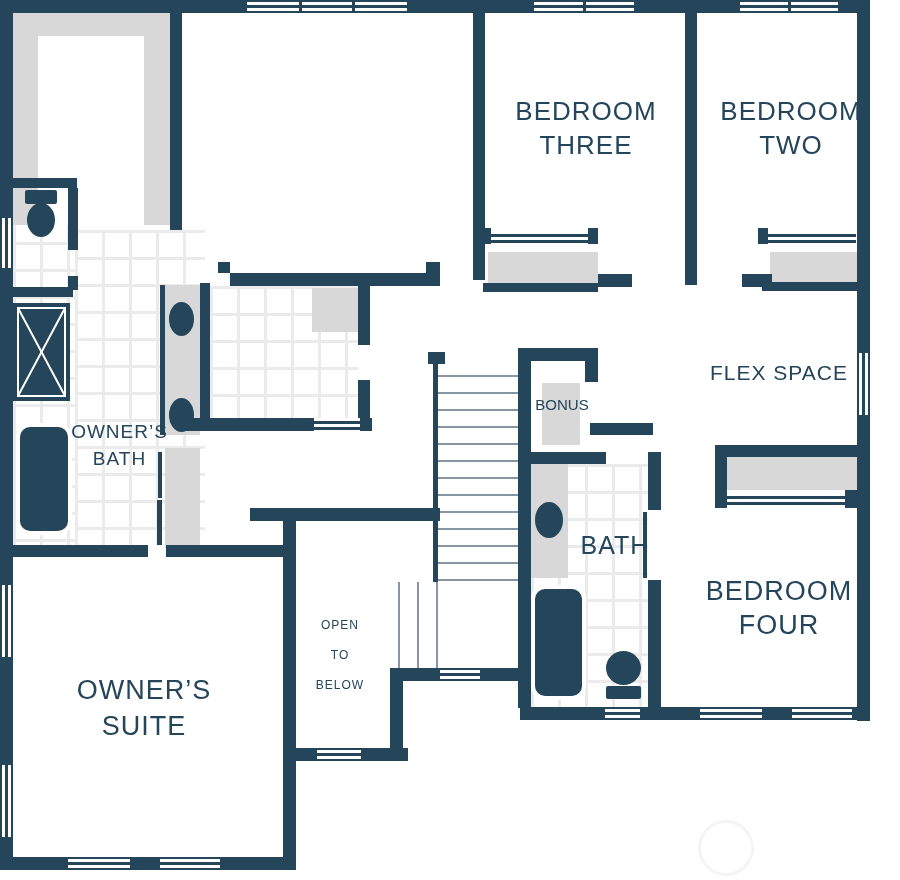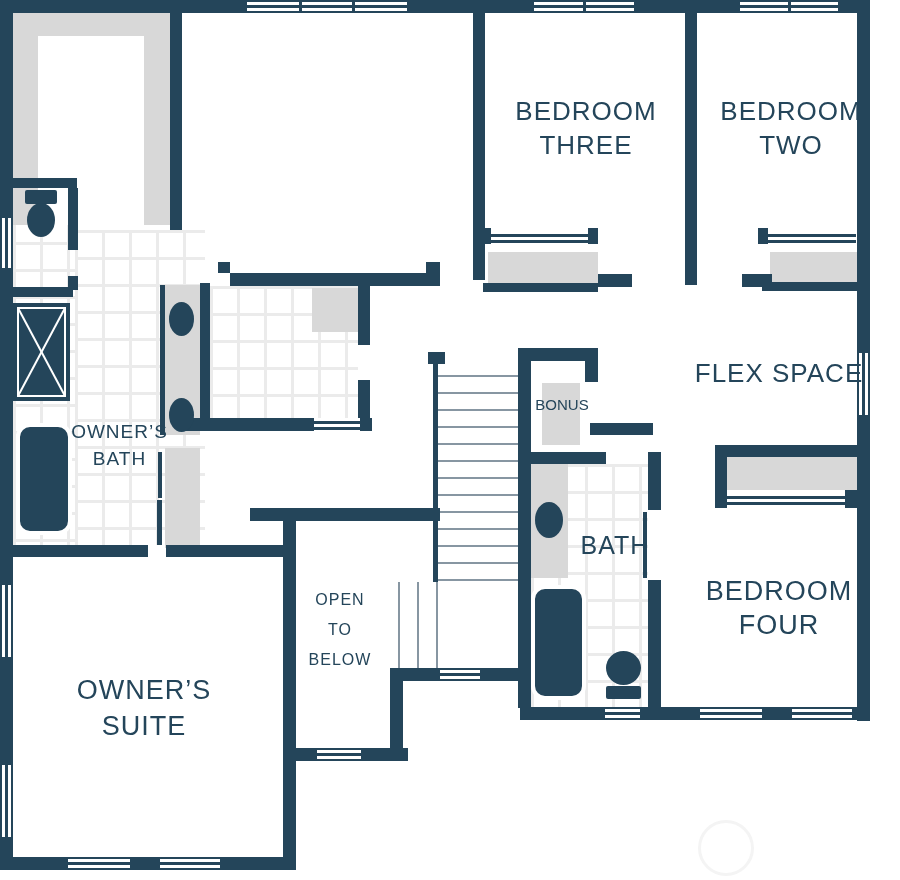--- a/index.html
+++ b/index.html
@@ -162,23 +162,23 @@
   <div class="abs bowl" style="left:606px;top:651px;width:35px;height:34px"></div>
   <div class="abs tank" style="left:606px;top:686px;width:35px;height:13px"></div>
 
   <div class="abs room-label" style="left:486px;top:94px;width:200px;font-size:26px">BEDROOM
 THREE</div>
   <div class="abs room-label" style="left:691px;top:94px;width:200px;font-size:26px">BEDROOM
 TWO</div>
   <div class="abs room-label" style="left:62px;top:418px;width:115px;font-size:19px;line-height:27px">OWNER’S
 BATH</div>
   <div class="abs room-label" style="left:534px;top:396px;width:56px;font-size:15px;letter-spacing:0;line-height:18px">BONUS</div>
-  <div class="abs room-label" style="left:679px;top:356px;width:200px;font-size:26px">FLEX SPACE</div>
+  <div class="abs room-label" style="left:679px;top:356px;width:200px;font-size:21px">FLEX SPACE</div>
   <div class="abs room-label" style="left:565px;top:528px;width:100px;font-size:25px">BATH</div>
-  <div class="abs room-label" style="left:288px;top:585px;width:104px;font-size:16px;line-height:30px">OPEN
+  <div class="abs room-label" style="left:288px;top:610px;width:104px;font-size:12px;line-height:30px">OPEN
 TO
 BELOW</div>
   <div class="abs room-label" style="left:681px;top:574px;width:196px;font-size:27px">BEDROOM
 FOUR</div>
   <div class="abs room-label" style="left:44px;top:672px;width:200px;font-size:27px;line-height:36px">OWNER’S
 SUITE</div>
 
   <div class="abs watermark" style="left:698px;top:820px;width:56px;height:56px"></div>
 
 </div>

